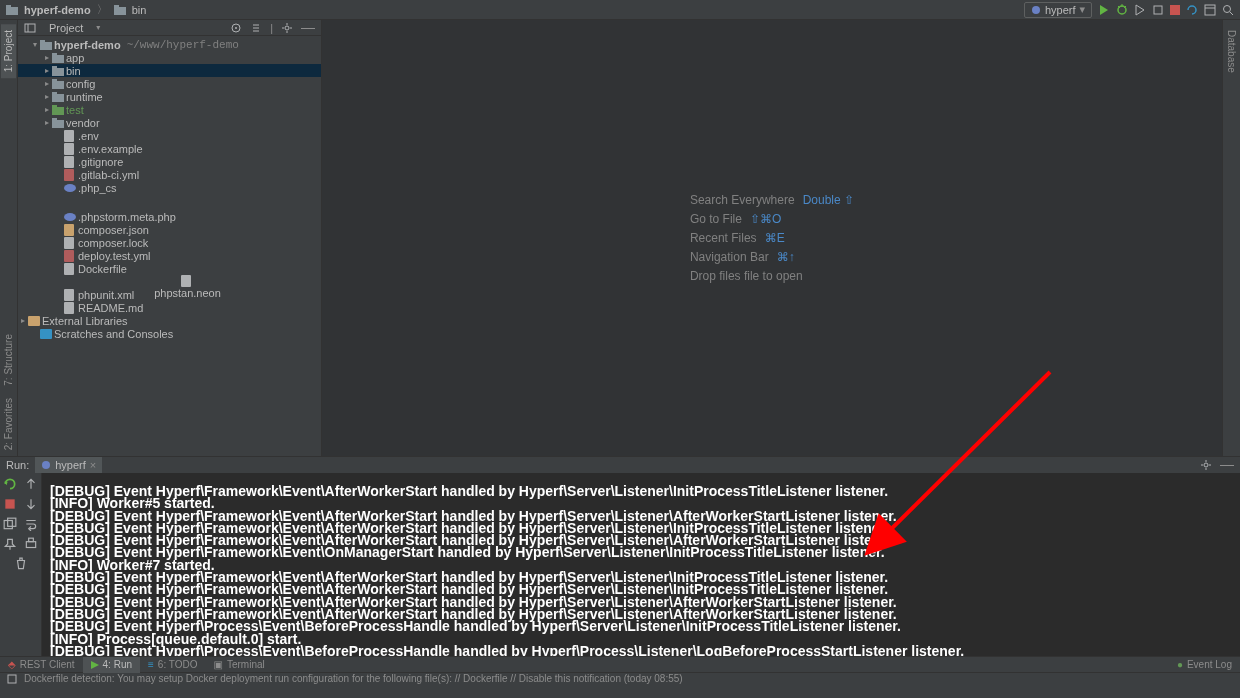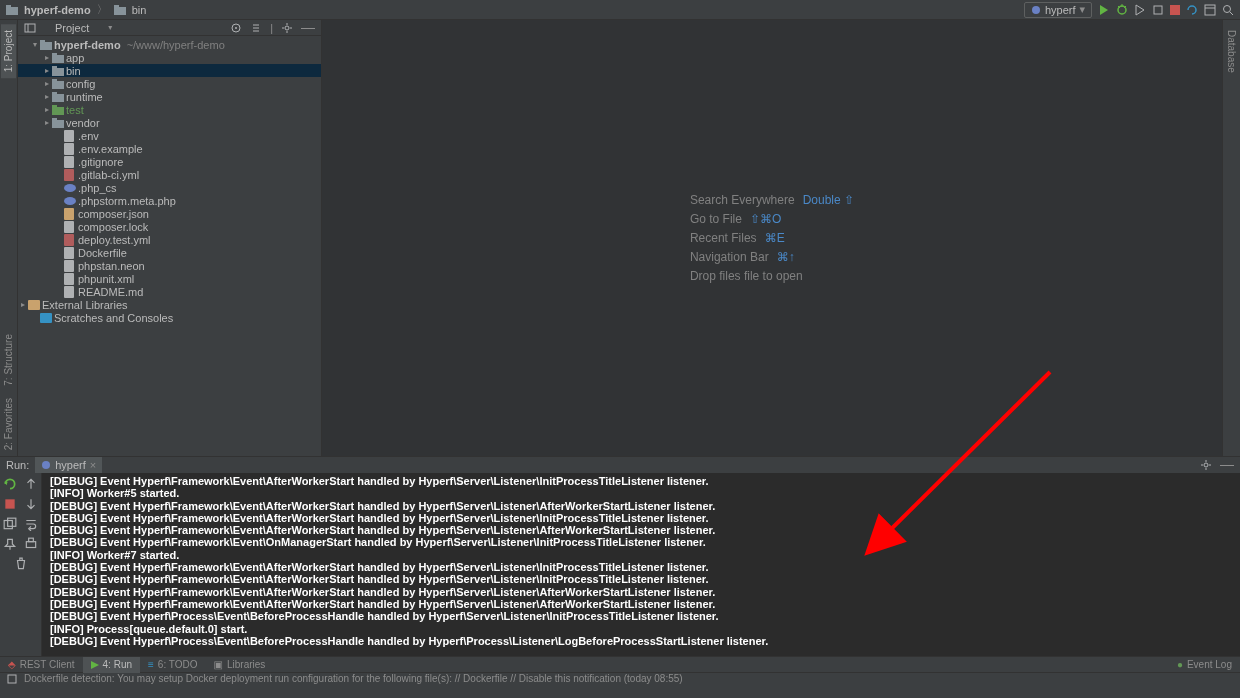--- a/index.html
+++ b/index.html
@@ -7,46 +7,46 @@
 .topbar { height:20px; background:#3c3f41; border-bottom:1px solid #323232; display:flex; align-items:center; padding:0 6px; }
 .topbar-left { display:flex; align-items:center; gap:6px; }
 .topbar-right { margin-left:auto; display:flex; align-items:center; gap:6px; }
 .content { display:flex; height:436px; }
 .left-tabs { width:18px; background:#3c3f41; border-right:1px solid #323232; display:flex; flex-direction:column; align-items:center; padding-top:4px; }
 .vert-tab { writing-mode:vertical-rl; transform:rotate(180deg); padding:6px 2px; font-size:10px; color:#8c8c8c; cursor:pointer; }
 .vert-tab.active { background:#4e5254; color:#bbb; }
 .right-tabs { width:18px; background:#3c3f41; border-left:1px solid #323232; display:flex; flex-direction:column; align-items:center; padding-top:4px; }
 .right-vert-tab { writing-mode:vertical-rl; padding:6px 2px; font-size:10px; color:#8c8c8c; cursor:pointer; }
 .project-panel { width:304px; background:#3c3f41; border-right:1px solid #323232; display:flex; flex-direction:column; }
-.project-header { height:16px; background:#3c3f41; border-bottom:1px solid #323232; display:flex; align-items:center; padding:0 6px; gap:19px; }
+.project-header { height:16px; background:#3c3f41; border-bottom:1px solid #323232; display:flex; align-items:center; padding:0 6px; gap:13px; }
 .project-header-title { display:flex; align-items:center; gap:4px; }
 .project-header-icons { margin-left:auto; display:flex; gap:8px; color:#8c8c8c; }
 .tree { flex:1; overflow:auto; padding:2px 0; }
 .tree-row { display:flex; align-items:center; height:13px; padding-left:0; cursor:pointer; }
 .tree-row.selected { background:#0d293e; }
 .tree-row.green .label { color:#629755; }
 .arrow { width:10px; text-align:center; color:#8c8c8c; font-size:8px; }
 .row-icon { width:14px; text-align:center; font-size:10px; }
 .label { font-size:11px; color:#bbb; }
-.path { color:#808080; margin-left:6px; }
+.path { color:#808080; margin-left:6px;font-family:Liberation Mono, monospace; }
 .editor { flex:1; background:#313335; display:flex; flex-direction:column; align-items:center; justify-content:center; }
 .welcome { color:#808080; font-size:12px; }
 .welcome-row { margin:5px 0; }
 .shortcut { color:#4a88c7; margin-left:8px; }
 .run-panel { height:200px; background:#2b2b2b; border-top:1px solid #323232; display:flex; flex-direction:column; }
 .run-header { height:16px; background:#3c3f41; display:flex; align-items:center; padding:0 6px; gap:6px; }
 .run-tab { padding:0 6px; background:#515658; height:16px; display:flex; align-items:center; }
 .run-header-right { margin-left:auto; display:flex; gap:8px; color:#8c8c8c; }
 .run-body { flex:1; display:flex; overflow:hidden; }
 .run-toolbar { width:42px; background:#3c3f41; border-right:1px solid #323232; padding:4px 0; display:flex; flex-direction:column; }
 .toolbar-col { display:flex; flex-direction:column; align-items:center; gap:6px; }
 .toolbar-row { display:flex; }
 .toolbar-half { width:21px; display:flex; flex-direction:column; align-items:center; gap:6px; }
 .tb-icon { width:14px; height:14px; cursor:pointer; color:#8c8c8c; }
-.console { flex:1; background:#2b2b2b; font-family:Menlo,Consolas,monospace; font-size:11px; line-height:12.3px; padding:2px 8px; overflow:hidden; color:#fff; font-weight:bold; }
+.console { flex:1; background:#2b2b2b; font-family:Menlo,Consolas,monospace; font-size:14px; line-height:12.3px; padding:12px 8px; overflow:hidden; color:#fff; font-weight:bold; }
 .bottom-tabs { height:16px; background:#3c3f41; border-top:1px solid #323232; display:flex; align-items:center; }
 .btab { padding:0 8px; display:flex; align-items:center; gap:4px; font-size:10px; color:#8c8c8c; cursor:pointer; height:16px; }
 .btab-right { margin-left:auto; }
 .status-bar { height:18px; background:#3c3f41; border-top:1px solid #323232; display:flex; padding:0 6px; font-size:10px; color:#8c8c8c; }
 .arrow-annot { position:absolute; pointer-events:none; z-index:1000; }
 svg { display:block; }
 </style>
 </head>
 <body>
 
@@ -252,21 +252,21 @@
         </div>
         <div class="tree-row" style="padding-left: 36px;">
           <span class="arrow"></span>
           <span class="row-icon">
             <svg width="12" height="10">
               <ellipse cx="6" cy="5" rx="6" ry="4" fill="#6a81c4"></ellipse>
             </svg>
           </span>
           <span class="label">.php_cs</span>
         </div>
-        <div class="tree-row" style="padding-left: 36px;">
+        <div class="tree-row" style="padding-left: 36px; margin-top: 16px;">
           <span class="arrow"></span>
           <span class="row-icon">
             <svg width="12" height="10">
               <ellipse cx="6" cy="5" rx="6" ry="4" fill="#6a81c4"></ellipse>
             </svg>
           </span>
           <span class="label">.phpstorm.meta.php</span>
         </div>
         <div class="tree-row" style="padding-left: 36px;">
           <span class="arrow"></span>
@@ -297,21 +297,21 @@
         </div>
         <div class="tree-row" style="padding-left: 36px;">
           <span class="arrow"></span>
           <span class="row-icon">
             <svg width="10" height="12">
               <rect width="10" height="12" fill="#afb1b3" rx="1"></rect>
             </svg>
           </span>
           <span class="label">Dockerfile</span>
         </div>
-        <div class="tree-row" style="padding-left: 36px;">
+        <div class="tree-row" style="padding-left: 36px; flex-direction: column;">
           <span class="arrow"></span>
           <span class="row-icon">
             <svg width="10" height="12">
               <rect width="10" height="12" fill="#afb1b3" rx="1"></rect>
             </svg>
           </span>
           <span class="label">phpstan.neon</span>
         </div>
         <div class="tree-row" style="padding-left: 36px; text-align: center;">
           <span class="arrow"></span>
@@ -455,21 +455,21 @@
         <polygon points="0,0 8,4 0,8" fill="#62b543"></polygon>
       </svg>
       <span>4: Run</span>
     </div>
   <div class="btab">
       <span style="color:#3592c4">≡</span>
       <span>6: TODO</span>
     </div>
   <div class="btab">
       <span>▣</span>
-      <span>Libraries</span>
+      <span>Terminal</span>
     </div>
   <div class="btab btab-right">
       <span style="color:#629755">●</span>
       <span>Event Log</span>
     </div>
 </div>
 
 <div class="status-bar">
   <svg width="12" height="12">
       <rect x="2" y="2" width="8" height="8" fill="none" stroke="#afb1b3"></rect>

